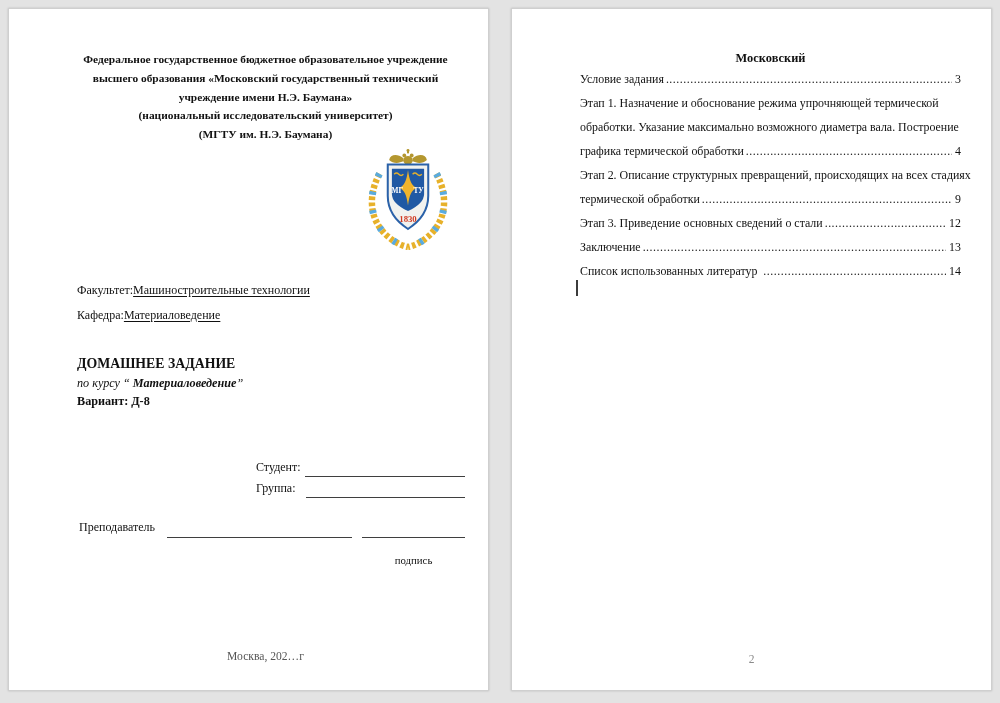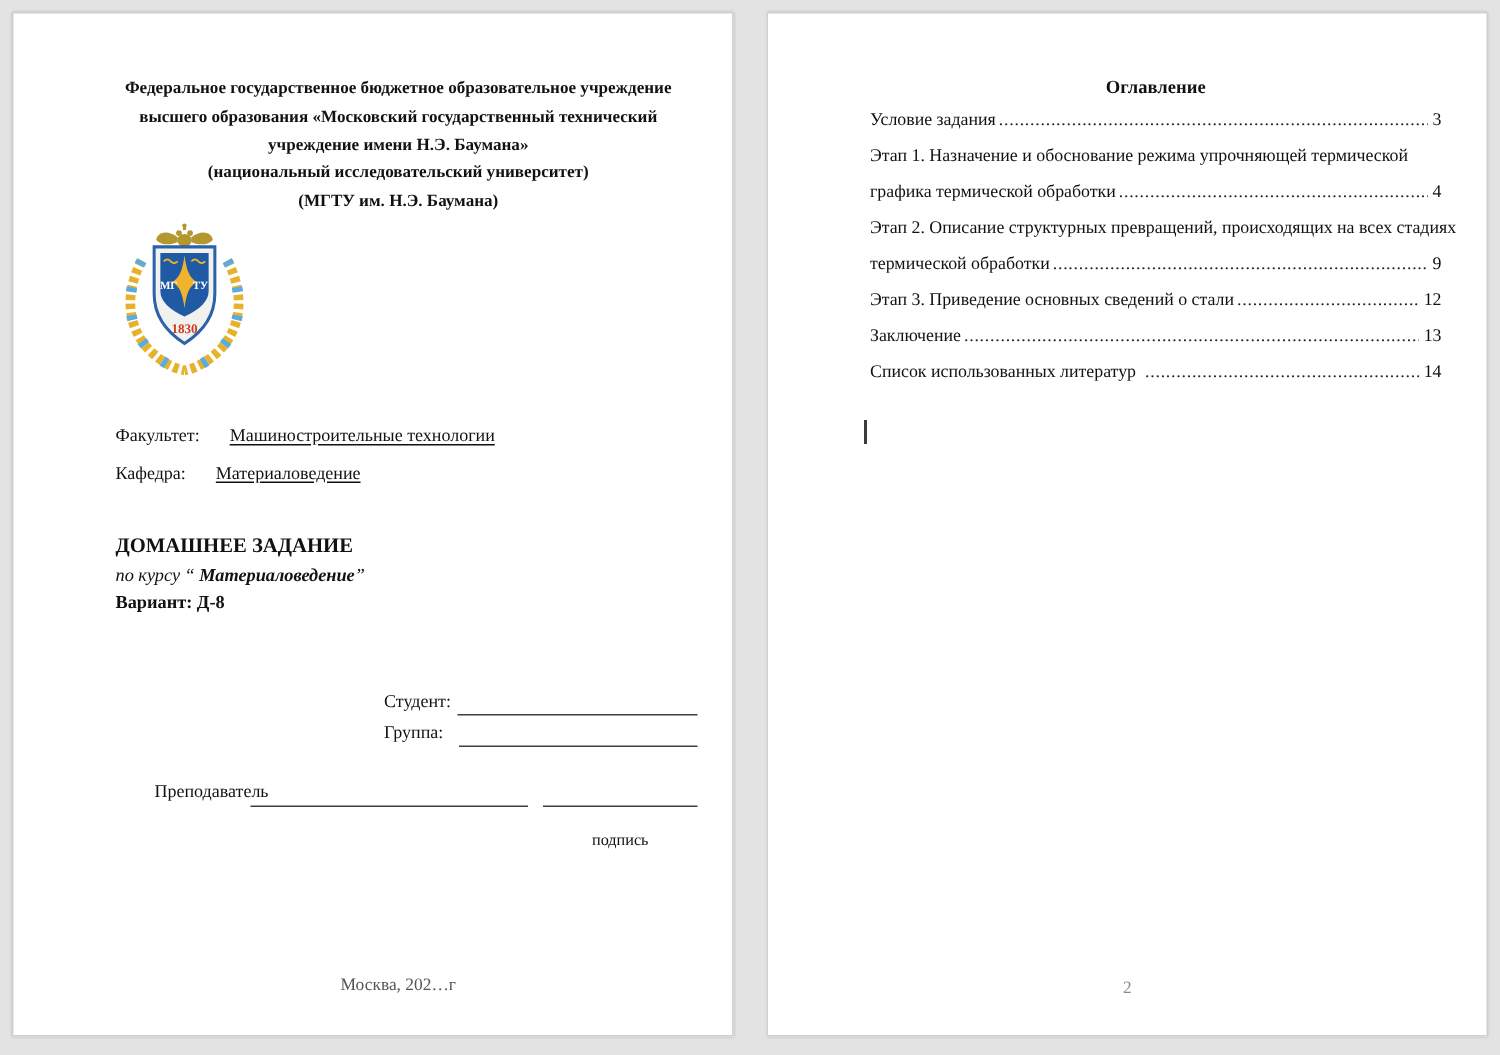--- a/index.html
+++ b/index.html
@@ -20,43 +20,43 @@
 
   
   .univ-header{
     position:absolute;top:41px;left:68px;right:34px;
     display:flex;flex-direction:column;align-items:center;
     font-weight:bold;font-size:11.4px;line-height:18.8px;
   }
   .univ-header .hline{white-space:nowrap;}
 
   .emblem-wrap{position:absolute;top:139px;left:68px;right:34px;
-    display:flex;justify-content:flex-start;}
+    display:flex;justify-content:flex-end;}
 
   .faculty-block{position:absolute;top:269px;left:68px;
     font-size:12px;line-height:24.5px;}
-  .lbl{margin-right:20px;}
+  .lbl{margin-right:0;}
   .uval{text-decoration:underline;text-underline-offset:2px;}
 
   .work-title-block{
     position:absolute;top:346px;left:68px;right:34px;
     display:flex;flex-direction:column;line-height:18.6px;
   }
   .wt-main{font-weight:bold;font-size:13.8px;white-space:nowrap;}
   .wt-course{font-size:12.2px;white-space:nowrap;font-style:italic;}
   .wt-course .bold{font-weight:bold;margin-left:3px;}
   .wt-variant{font-weight:bold;font-size:12.2px;white-space:nowrap;}
 
   .abs-label{position:absolute;font-size:12px;white-space:nowrap;}
   .fill-line{position:absolute;border-bottom:1px solid #3f3f3f;height:0;}
   .student-label{left:247px;top:451px;}
   .student-line{left:296px;top:467px;width:160px;}
   .group-label{left:247px;top:472px;}
   .group-line{left:297px;top:488px;width:159px;}
-  .teacher-label{left:70px;top:511px;margin-left:24px;}
+  .teacher-label{left:70px;top:511px;}
   .teacher-line-long{left:158px;top:528px;width:185px;}
   .teacher-line-short{left:353px;top:528px;width:103px;}
   .signature-caption{position:absolute;left:353px;top:533px;width:103px;
     text-align:center;font-size:10.8px;margin-top:12px;}
 
   .city-line{position:absolute;top:641px;left:68px;right:34px;
     text-align:center;font-size:11.6px;color:#565656;}
 
   
   .toc-heading{position:absolute;top:42px;left:68px;right:30px;
@@ -150,31 +150,32 @@
     <span class="abs-label teacher-label">Преподаватель</span>
     <span class="fill-line teacher-line-long"></span>
     <span class="fill-line teacher-line-short"></span>
     <span class="signature-caption">подпись</span>
 
     <div class="city-line">Москва, 202…г</div>
   </div>
 
   <div class="page page-right">
 
-    <div class="toc-heading">Оглавление</div>
+    <div class="toc-heading">Московский</div>
 
     <div class="toc-list">
 
       <div class="toc-row">
         <span class="toc-text">Условие задания</span>
         <span class="leader"></span>
         <span class="toc-page-num">3</span>
       </div>
 
       <div class="toc-line">Этап 1. Назначение и обоснование режима упрочняющей термической</div>
+      <div class="toc-line">обработки. Указание максимально возможного диаметра вала. Построение</div>
       <div class="toc-row">
         <span class="toc-text">графика термической обработки</span>
         <span class="leader"></span>
         <span class="toc-page-num">4</span>
       </div>
 
       <div class="toc-line">Этап 2. Описание структурных превращений, происходящих на всех стадиях</div>
       <div class="toc-row">
         <span class="toc-text">термической обработки</span>
         <span class="leader"></span>

